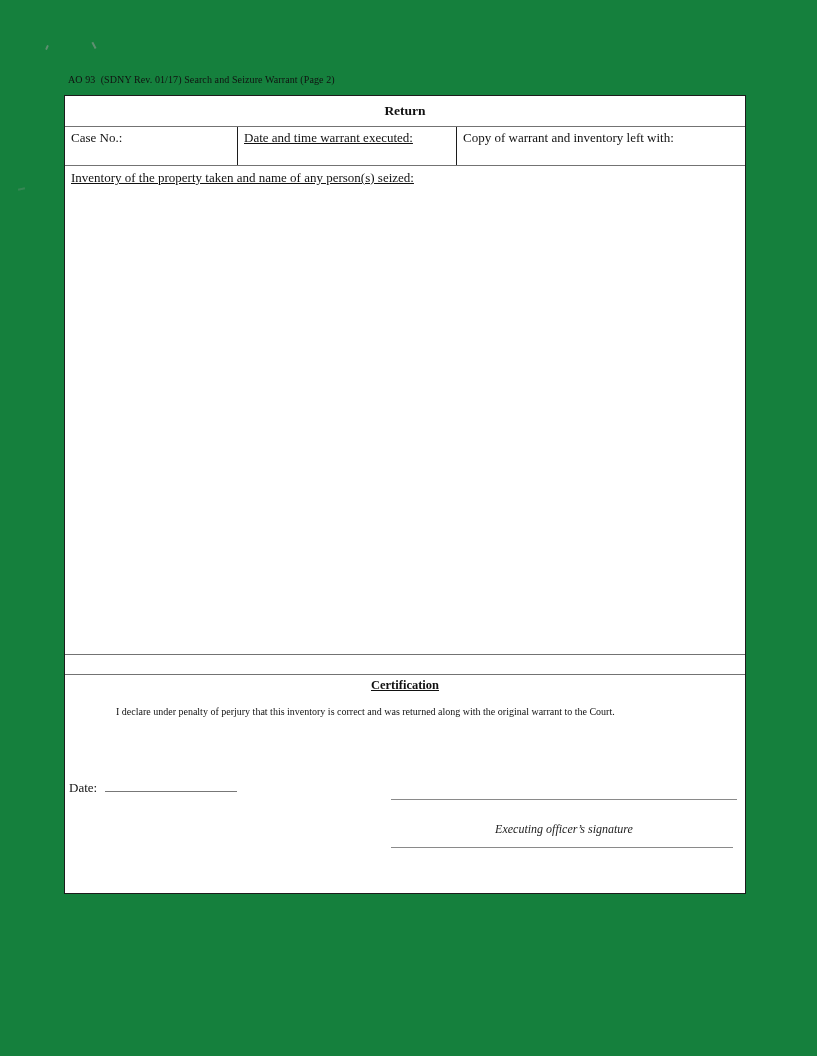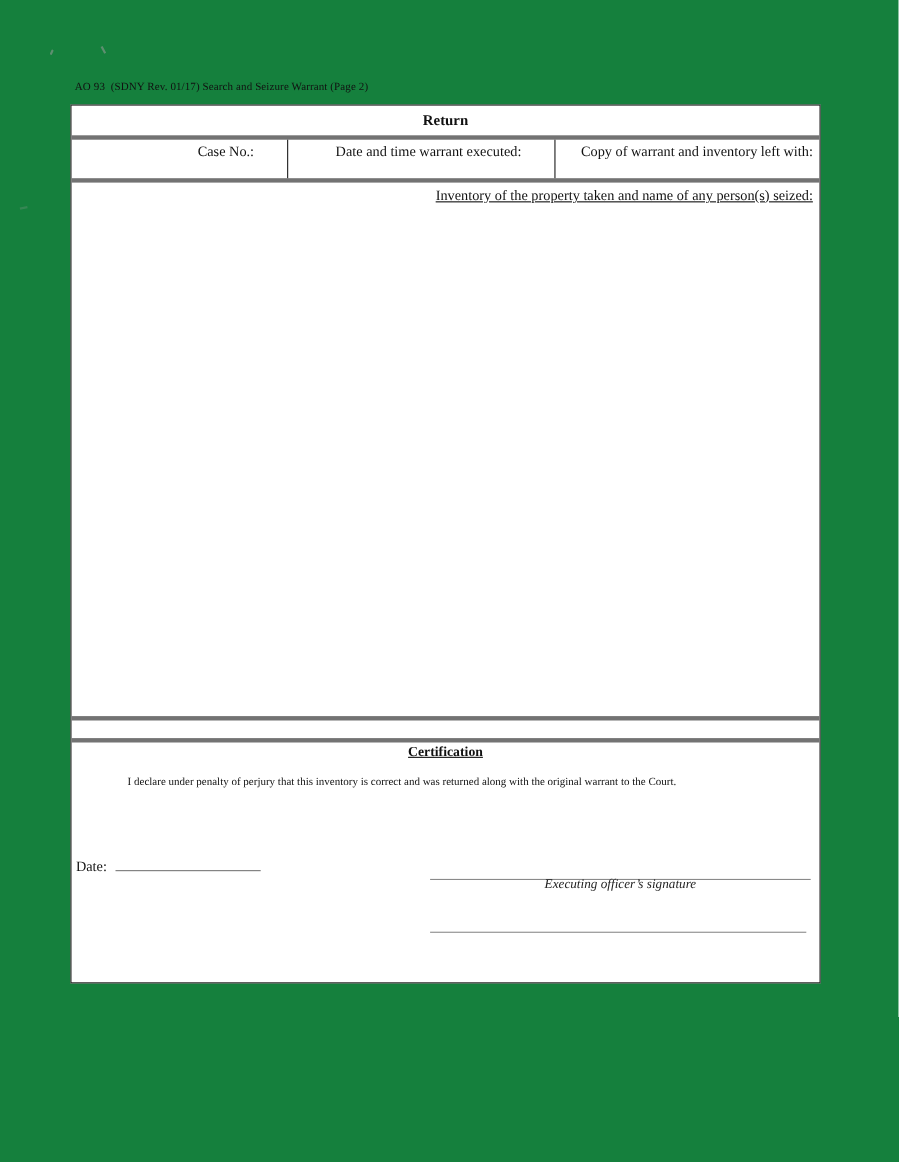--- a/index.html
+++ b/index.html
@@ -34,43 +34,42 @@
 
   .form-box {
     position: absolute;
     left: 64px;
     top: 95px;
     width: 682px;
     border: 1.5px solid #1c1c1c;
     background: #fff;
   }
 
-  .row { border-bottom: 4px solid #737373; text-align: right; }
+  .row { border-bottom: 1px solid #737373; }
 
   .title-row {
     height: 31px;
     display: flex;
     align-items: center;
     justify-content: center;
     font-weight: bold;
     font-size: 13.5px;
   }
 
   .cells-row {
     height: 39px;
     display: flex;
-    gap: 24px;
   }
   .cell {
     padding: 3px 6px;
     font-size: 13px;
   }
   .cell + .cell { border-left: 1px solid #1c1c1c; }
   .cell.c1 { width: 172px; }
-  .cell.c2 { width: 219px; }
+  .cell.c2 { width: 219px; text-decoration: underline; }
   .cell.c3 { flex: 1; }
 
   .presence-row {
     height: 35px;
     padding: 4px 6px;
     font-size: 13px;
   }
 
   .inventory-row {
     height: 489px;
@@ -132,21 +131,21 @@
 
   .sig-caption {
     position: absolute;
     left: 326px;
     width: 346px;
     text-align: center;
     font-style: italic;
     font-size: 12px;
     color: #222;
   }
-  .sig-caption.first { top: 121px; }
+  .sig-caption.first { top: 147px; }
   .sig-caption.second { top: 177px; }
 </style>
 </head>
 <body>
 
 <div class="sheet">
 
   <div class="artifact a1"></div>
   <div class="artifact a2"></div>
   <div class="artifact a3"></div>

